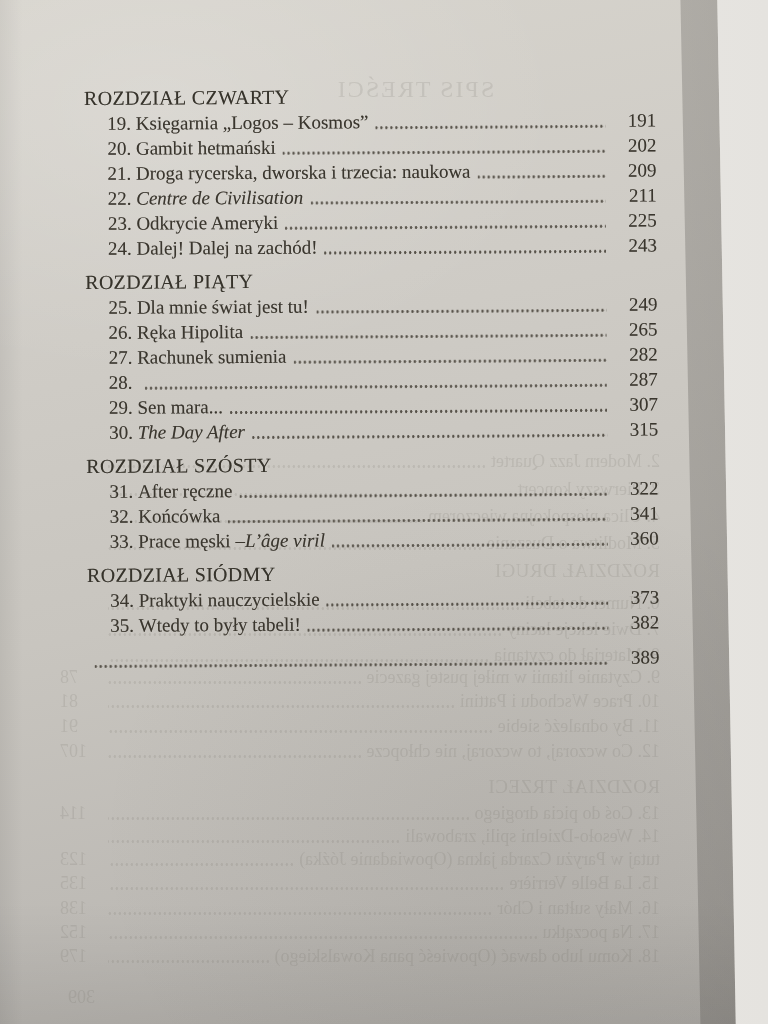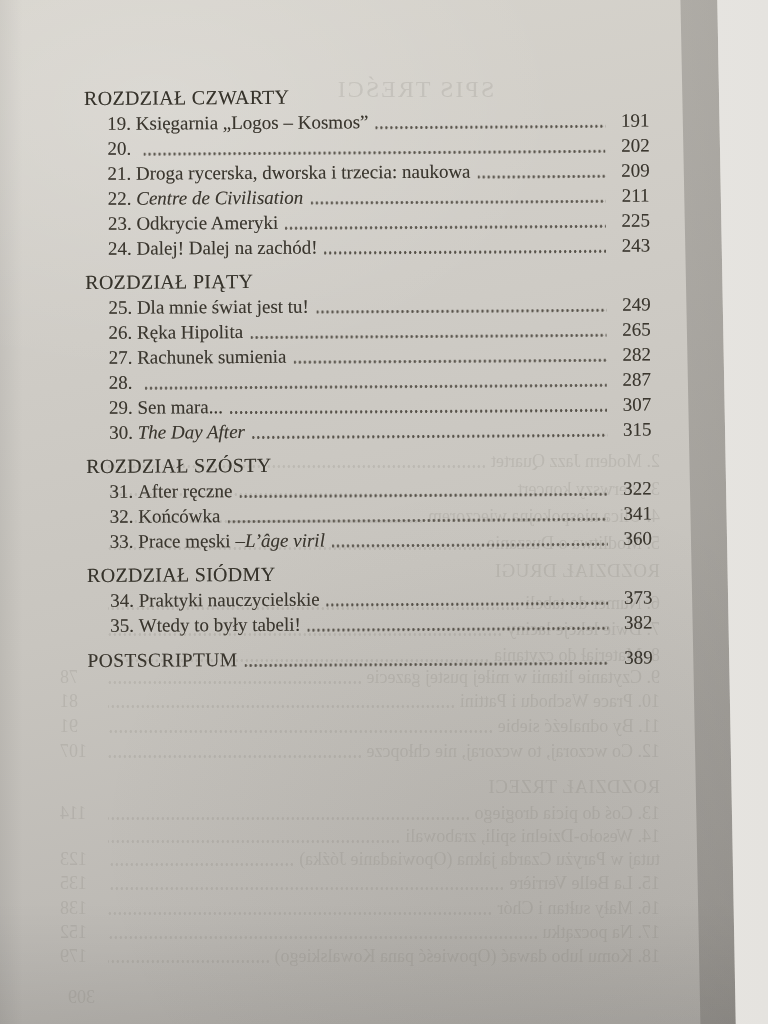--- a/index.html
+++ b/index.html
@@ -23,21 +23,21 @@
   .toc{position:absolute;left:84px;top:86px;width:572px;color:#3a362e;
        transform:rotate(-.35deg);transform-origin:top left;
        text-shadow:0 0 .6px rgba(58,54,46,.35);}
   .toc-heading{font-size:20px;line-height:25px;margin-top:9px;letter-spacing:.3px;color:#36332b;}
   .toc-section:first-child .toc-heading{margin-top:0;}
   .toc-row{display:flex;align-items:baseline;font-size:19px;line-height:25px;padding-left:23px;}
   .toc-row .num{white-space:pre;}
   .leader{flex:1;min-width:18px;height:3px;align-self:flex-end;margin:0 9px 5px 7px;
     background-image:radial-gradient(circle at 1.2px 1.5px, rgba(62,57,48,.82) 1.1px, transparent 1.5px);
     background-size:5px 3px;background-repeat:repeat-x;}
-  .pg{width:42px;text-align:center;}
+  .pg{width:42px;text-align:right;}
   .ps-row{padding-left:0;margin-top:10px;}
   .ps-row .label{letter-spacing:.4px;font-size:19.5px;}
   .it{font-style:italic;}
 
   
   .ghost{position:absolute;left:60px;top:76px;width:600px;height:940px;
          transform:scaleX(-1);color:rgba(97,93,83,.55);opacity:.26;
          filter:blur(.7px);font-size:18px;pointer-events:none;}
   .g-row{position:absolute;left:0;right:0;display:flex;align-items:baseline;line-height:22px;}
   .g-row.g-heading{font-size:19px;letter-spacing:.4px;}
@@ -154,21 +154,21 @@
         <span class="g-text">18. Komu lubo dawać (Opowieść pana Kowalskiego)</span>
         <span class="g-leader"></span>
         <span class="g-pg">179</span>
       </div>
       <span class="g-num">309</span>
     </div>
   <div class="toc">
       <div class="toc-section">
         <div class="toc-heading">ROZDZIAŁ CZWARTY</div>
         <div class="toc-row"><span class="num">19.</span>&nbsp;<span class="t">Księgarnia „Logos – Kosmos”</span><span class="leader"></span><span class="pg">191</span></div>
-        <div class="toc-row"><span class="num">20.</span>&nbsp;<span class="leader"></span><span class="pg">202</span></div>
+        <div class="toc-row"><span class="num">20.</span>&nbsp;<span class="t">Gambit hetmański</span><span class="leader"></span><span class="pg">202</span></div>
         <div class="toc-row"><span class="num">21.</span>&nbsp;<span class="t">Droga rycerska, dworska i trzecia: naukowa</span><span class="leader"></span><span class="pg">209</span></div>
         <div class="toc-row"><span class="num">22.</span>&nbsp;<span class="t it">Centre de Civilisation</span><span class="leader"></span><span class="pg">211</span></div>
         <div class="toc-row"><span class="num">23.</span>&nbsp;<span class="t">Odkrycie Ameryki</span><span class="leader"></span><span class="pg">225</span></div>
         <div class="toc-row"><span class="num">24.</span>&nbsp;<span class="t">Dalej! Dalej na zachód!</span><span class="leader"></span><span class="pg">243</span></div>
       </div>
       <div class="toc-section">
         <div class="toc-heading">ROZDZIAŁ PIĄTY</div>
         <div class="toc-row"><span class="num">25.</span>&nbsp;<span class="t">Dla mnie świat jest tu!</span><span class="leader"></span><span class="pg">249</span></div>
         <div class="toc-row"><span class="num">26.</span>&nbsp;<span class="t">Ręka Hipolita</span><span class="leader"></span><span class="pg">265</span></div>
         <div class="toc-row"><span class="num">27.</span>&nbsp;<span class="t">Rachunek sumienia</span><span class="leader"></span><span class="pg">282</span></div>
@@ -181,18 +181,17 @@
         <div class="toc-row"><span class="num">31.</span>&nbsp;<span class="t">After ręczne</span><span class="leader"></span><span class="pg">322</span></div>
         <div class="toc-row"><span class="num">32.</span>&nbsp;<span class="t">Końcówka</span><span class="leader"></span><span class="pg">341</span></div>
         <div class="toc-row"><span class="num">33.</span>&nbsp;<span class="t">Prace męski – </span><span class="it">L’âge viril</span><span class="leader"></span><span class="pg">360</span></div>
       </div>
       <div class="toc-section">
         <div class="toc-heading">ROZDZIAŁ SIÓDMY</div>
         <div class="toc-row"><span class="num">34.</span>&nbsp;<span class="t">Praktyki nauczycielskie</span><span class="leader"></span><span class="pg">373</span></div>
         <div class="toc-row"><span class="num">35.</span>&nbsp;<span class="t">Wtedy to były tabeli!</span><span class="leader"></span><span class="pg">382</span></div>
       </div>
       <div class="toc-row ps-row">
-        <span class="label">POSTSCRIPTUM</span>
         <span class="leader"></span>
         <span class="pg">389</span>
       </div>
     </div>
 </div>
 
 </body></html>

